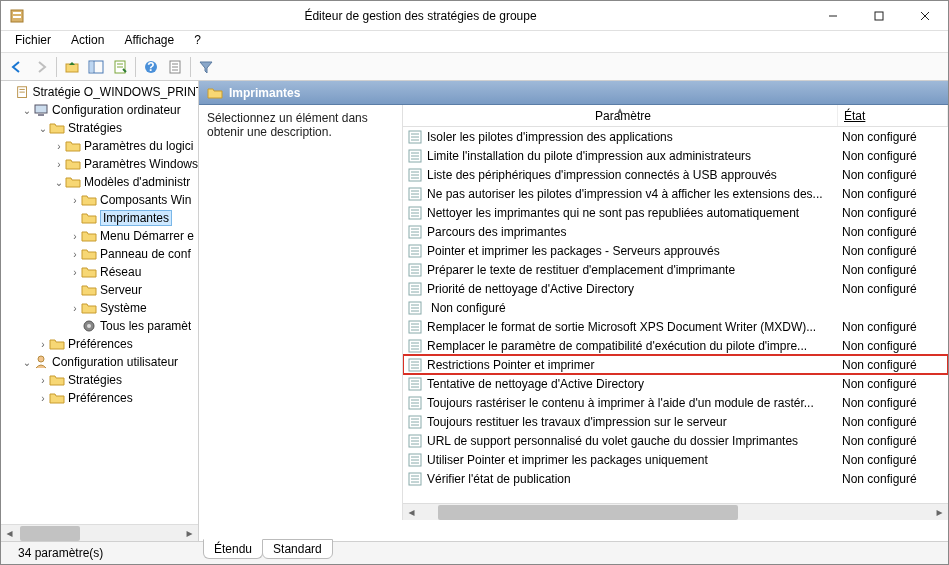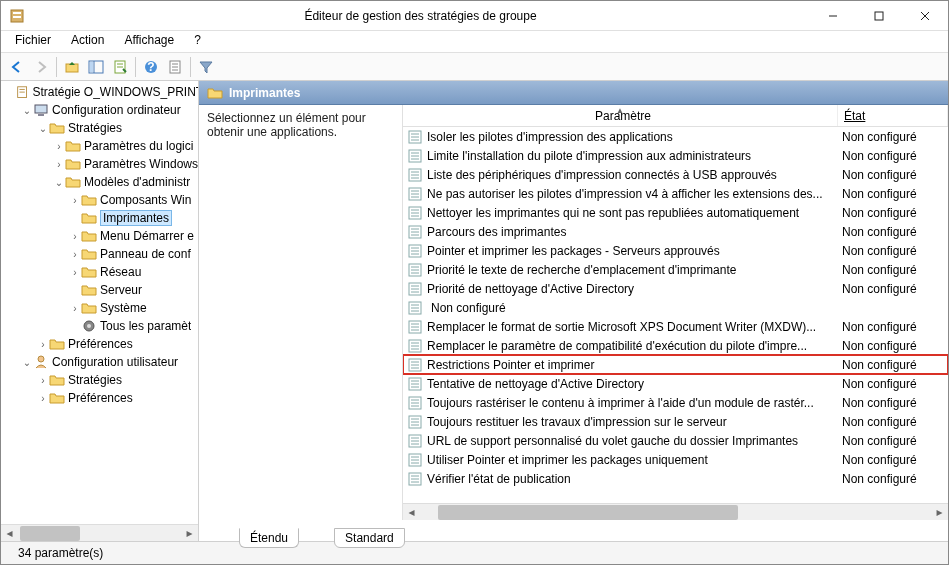--- a/index.html
+++ b/index.html
@@ -42,21 +42,21 @@
   .list-body { flex:1; overflow:hidden; }
   .list-row { height:19px; display:flex; align-items:center; }
   .list-row .item-icon { width:16px; height:16px; margin-left:4px; margin-right:4px; display:flex; align-items:center; justify-content:center; }
   .list-row .item-text { flex:1; overflow:hidden; text-overflow:ellipsis; white-space:nowrap; padding-right:6px; }
   .list-row .item-state { width:110px; padding-left:4px; }
   .list-row.highlight { outline:2px solid #d93025; outline-offset:-1px; }
   .list-scroll-h { height:17px; background:#f0f0f0; border-top:1px solid #ddd; display:flex; align-items:center; }
   .list-scroll-h .thumb { height:15px; background:#c2c2c2; width:300px; margin-left:18px; border-radius:2px; }
   .list-scroll-h .arrow { width:17px; height:17px; display:flex; align-items:center; justify-content:center; color:#666; }
   .tabs-row { height:21px; display:flex; align-items:flex-end; padding-left:4px; border-top:1px solid #fff; background:#fff; }
-  .tab { padding:2px 10px; border:1px solid #bbb; border-top:1px solid #bbb; border-radius:0 0 6px 6px; background:#fff; margin-right:-1px; position:relative; top:7px;margin-left:36px; }
+  .tab { padding:2px 10px; border:1px solid #bbb; border-top:1px solid #bbb; border-radius:0 0 6px 6px; background:#fff; margin-right:-1px; position:relative; top:18px; }
   .tab.active { background:#fff; border-top:1px solid #fff; z-index:1; }
   .statusbar { height:22px; display:flex; align-items:center; padding-left:17px; background:#f5f5f5; }
   svg { display:block; }
   .scroll-spacer { flex:1; }
 </style>
 </head>
 <body>
 
 <div class="window">
 
@@ -354,21 +354,21 @@
       <div class="heading-bar">
         <span class="folder-ico">
           <svg viewBox="0 0 16 16">
               <path d="M1 4 L6 4 L7 6 L15 6 L15 13 L1 13 Z" fill="#f7d774" stroke="#c89b2f"></path>
             </svg>
         </span>
         <span>Imprimantes</span>
       </div>
       <div class="content-row">
         <div class="desc-pane">
-          <span>Sélectionnez un élément pour obtenir une applications.</span>
+          <span>Sélectionnez un élément dans obtenir une description.</span>
         </div>
         <div class="list-pane">
           <div class="list-header">
             <div class="col param">
               <span class="sort-ind">▲</span>
               <span>Paramètre</span>
             </div>
             <div class="col etat">
               <span>État</span>
             </div>
@@ -460,21 +460,21 @@
               </div>
               <div class="list-row">
                 <span class="item-icon">
                   <svg viewBox="0 0 16 16">
                     <rect x="2" y="2" width="12" height="12" fill="#fff" stroke="#8aa"></rect>
                     <line x1="4" y1="5" x2="12" y2="5" stroke="#8aa"></line>
                     <line x1="4" y1="8" x2="12" y2="8" stroke="#8aa"></line>
                     <line x1="4" y1="11" x2="12" y2="11" stroke="#8aa"></line>
                   </svg>
                 </span>
-                <span class="item-text">Priorité le texte de recherche d'emplacement d'imprimante</span>
+                <span class="item-text">Préparer le texte de restituer d'emplacement d'imprimante</span>
                 <span class="item-state">Non configuré</span>
               </div>
               <div class="list-row">
                 <span class="item-icon">
                   <svg viewBox="0 0 16 16">
                     <rect x="2" y="2" width="12" height="12" fill="#fff" stroke="#8aa"></rect>
                     <line x1="4" y1="5" x2="12" y2="5" stroke="#8aa"></line>
                     <line x1="4" y1="8" x2="12" y2="8" stroke="#8aa"></line>
                     <line x1="4" y1="11" x2="12" y2="11" stroke="#8aa"></line>
                   </svg>

